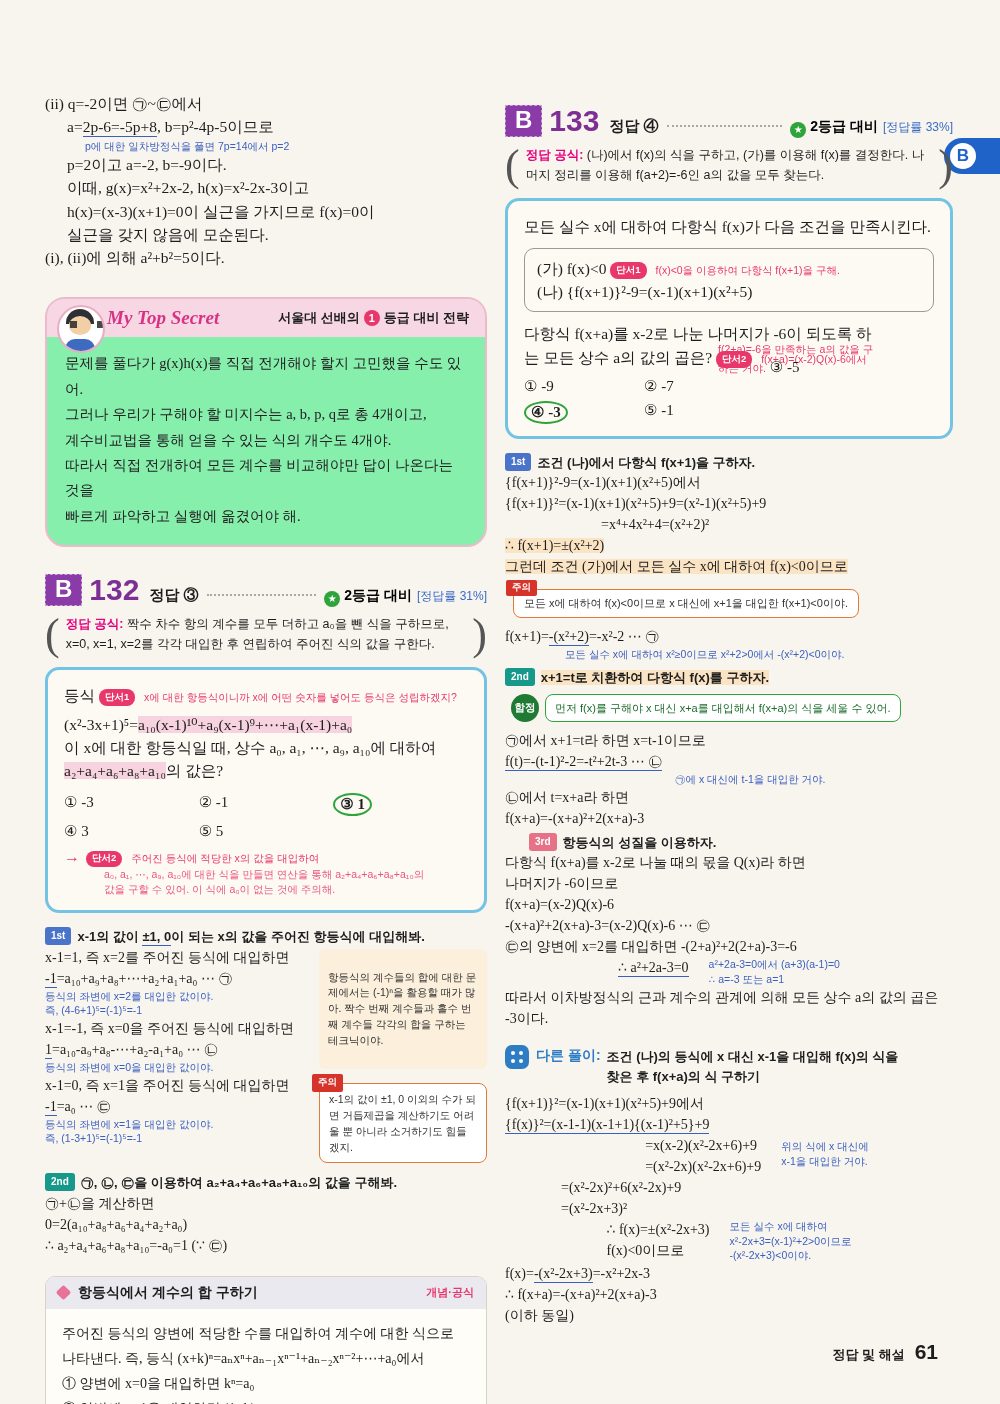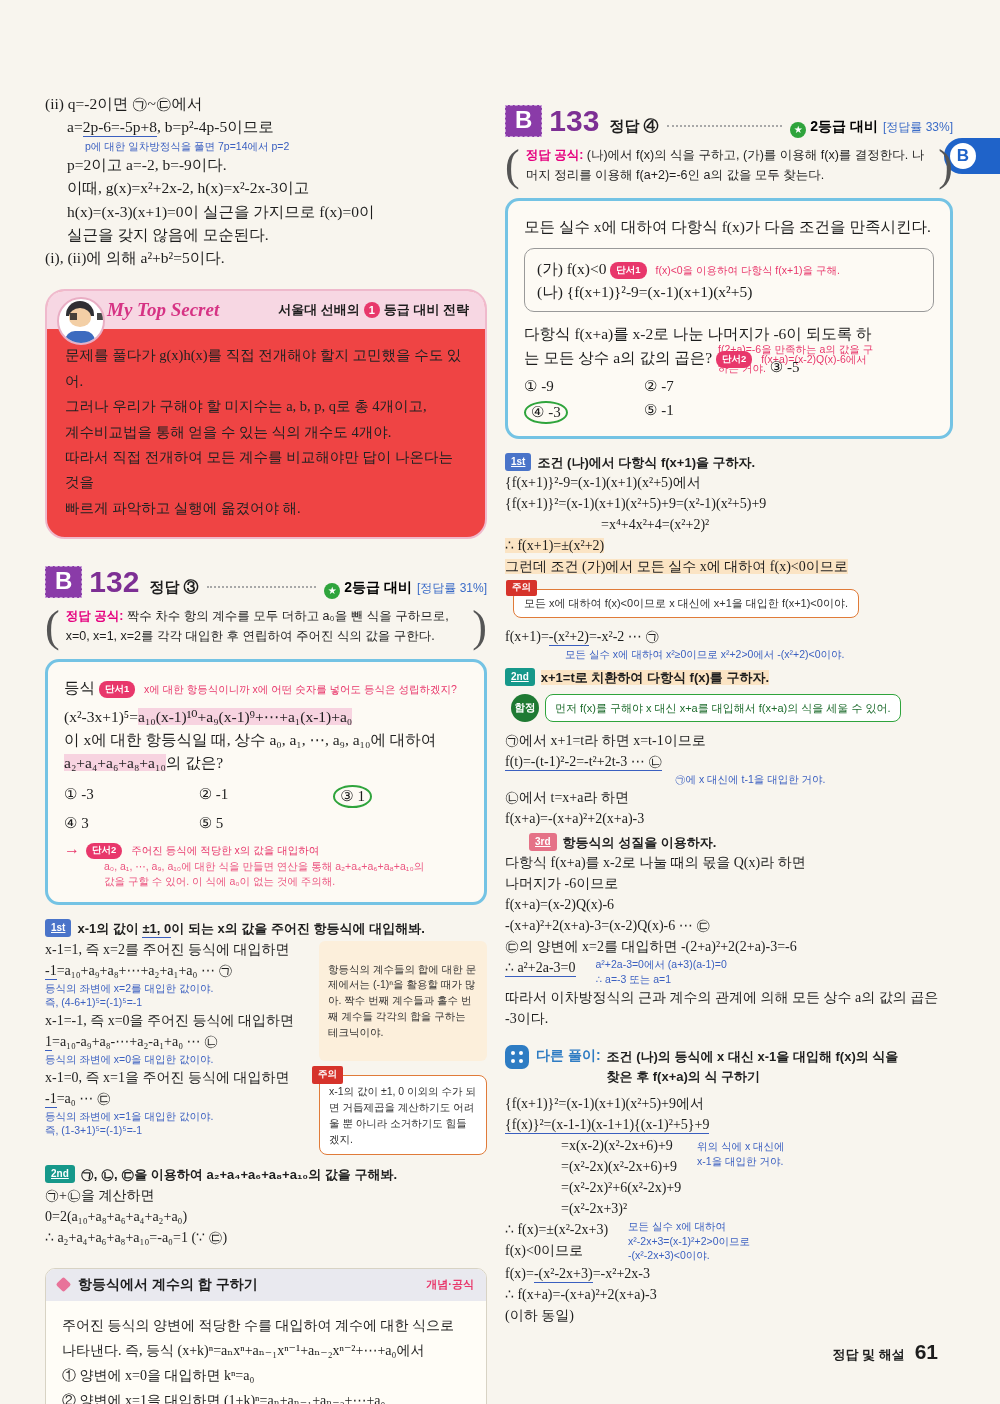--- a/index.html
+++ b/index.html
@@ -15,21 +15,21 @@
   .eqind{padding-left:96px;}
   .eqind2{padding-left:56px;}
   .sb{font-family:"Liberation Sans","DejaVu Sans",sans-serif;}
   .note-blue{font-family:"Liberation Sans","DejaVu Sans",sans-serif;color:#3a5fc0;
              font-size:10.5px;line-height:1.4;}
   .u-blue{border-bottom:1.5px solid #3a5fc0;padding-bottom:1px;}
   .hl{background:#f7d3e0;}
   .hl-peach{background:#fbe4c4;}
   .prelines{white-space:pre-line;}
   .step{display:inline-block;font-family:"Liberation Sans",sans-serif;font-size:10px;
-        font-weight:bold;color:#fff;padding:1px 6px 2px;border-radius:3px;margin-right:6px;vertical-align:2px;text-decoration:underline;}
+        font-weight:bold;color:#fff;padding:1px 6px 2px;border-radius:3px;margin-right:6px;vertical-align:2px;}
   .step-1{background:#4a74c9;}.step-2{background:#16988a;}.step-3{background:#e57287;margin-left:24px;}
   .clue{display:inline-block;background:#e8376b;color:#fff;font-family:"Liberation Sans",sans-serif;
         font-size:9.5px;font-weight:bold;padding:1px 6px 2px;border-radius:8px;margin-right:5px;vertical-align:1px;}
   .pink-note{font-family:"Liberation Sans",sans-serif;color:#e8376b;font-size:10.5px;line-height:1.5;}
   .hdr{display:flex;align-items:baseline;margin:0 0 8px;}
   .bbadge{background:#8a3ba8;color:#fff;font-family:"Liberation Sans",sans-serif;font-weight:bold;
           font-size:24px;padding:0 9px 2px;border:1px dashed #c9a0d8;margin-right:7px;align-self:center;}
   .num{font-size:30px;font-weight:bold;color:#7d2f94;font-family:"Liberation Sans",sans-serif;margin-right:10px;}
   .ansr{font-size:15px;font-weight:bold;font-family:"Liberation Sans",sans-serif;}
   .leader{flex:1;border-bottom:2px dotted #a8a8a8;margin:0 8px;transform:translateY(-4px);}
@@ -38,22 +38,22 @@
   .grade{color:#000000;font-weight:bold;font-family:"Liberation Sans",sans-serif;font-size:14px;}
   .rate{color:#3a6bc7;font-family:"Liberation Sans",sans-serif;font-size:12px;margin-left:5px;}
   .fbox{display:flex;align-items:center;margin:2px 0 12px;}
   .paren{font-size:44px;color:#555;line-height:0.9;font-weight:normal;}
   .fbox-text{font-family:"Liberation Sans",sans-serif;font-size:12.5px;line-height:1.55;padding:0 6px;}
   .magenta{color:#e5007f;font-weight:bold;}
   .pbox{border:3px solid #74c3e4;border-radius:14px;background:#fdfaf4;padding:14px 16px 12px;margin-bottom:14px;}
   .inner-box{border:1.5px solid #999;border-radius:10px;padding:8px 12px;margin:10px 0;background:#fdfaf4;}
   .choices{display:grid;grid-template-columns:1fr 1fr 1fr;font-size:15px;margin-top:10px;row-gap:6px;}
   .choices2{display:grid;grid-template-columns:1fr 1fr;width:240px;font-size:15px;margin-top:8px;row-gap:6px;}
-  .ans-circle{border:2px solid #2fa43c;border-radius:50%;padding:0 5px 1px;display:inline-block;}
-  .secret{border:2px solid #efb9cc;border-radius:20px;background:#ef4444;margin:20px 0 26px;position:relative;}
+  .ans-circle{border:2px solid #2fa43c;border-radius:50%;padding:0 5px 1px;display:inline-block;font-weight:bold;}
+  .secret{border:2px solid #efb9cc;border-radius:20px;background:#86efac;margin:28px 0 26px;position:relative;}
   .secret-head{background:#f7d7e3;border-radius:17px 17px 0 0;display:flex;align-items:center;
                padding:8px 16px 8px 60px;}
   .secret-title{font-style:italic;font-weight:bold;color:#d63384;font-size:19px;}
   .secret-right{margin-left:auto;font-family:"Liberation Sans",sans-serif;font-weight:bold;font-size:13px;
                 display:flex;align-items:center;gap:4px;}
   .s-badge{display:inline-flex;width:16px;height:16px;border-radius:50%;background:#e8376b;color:#fff;
            font-size:11px;align-items:center;justify-content:center;}
   .secret-body{padding:14px 18px 16px;font-size:14.5px;line-height:1.75;color:#222;}
   .avatar{position:absolute;left:10px;top:6px;width:44px;height:44px;border-radius:50%;background:#fff;
           border:2px solid #e9aec4;overflow:hidden;}
@@ -85,21 +85,21 @@
               align-items:center;justify-content:center;margin-right:6px;}
   .trapbox{border:1.5px solid #2fa43c;border-radius:8px;background:#fff;padding:5px 9px;
            font-family:"Liberation Sans",sans-serif;font-size:11px;color:#1d6b2c;line-height:1.5;}
   .other-head{display:flex;align-items:flex-start;margin:16px 0 6px;}
   .othericon{flex:0 0 auto;width:24px;height:24px;border-radius:7px;background:#2e7cc3;position:relative;margin-right:7px;}
   .othericon::after{content:"";position:absolute;width:4px;height:4px;border-radius:50%;background:#fff;
            top:6px;left:6px;box-shadow:8px 0 0 #fff,0 8px 0 #fff,8px 8px 0 #fff;}
   .otherlabel{color:#2e7cc3;font-weight:bold;font-family:"Liberation Sans",sans-serif;font-size:14px;
               margin-right:6px;white-space:nowrap;padding-top:2px;}
   .othertitle{font-weight:bold;font-family:"Liberation Sans",sans-serif;font-size:13px;line-height:1.55;padding-top:2px;}
-  .flexrow{display:flex;align-items:flex-start;gap:20px;}
+  .flexrow{display:flex;align-items:flex-start;gap:20px;justify-content:center;}
   .sidetab{position:absolute;right:0;top:138px;width:56px;height:36px;background:#1f63c9;
            border-radius:18px 0 0 18px;display:flex;align-items:center;padding-left:6px;box-sizing:border-box;}
   .sidetab-circle{width:26px;height:26px;background:#fff;border-radius:50%;color:#1f63c9;font-weight:bold;
            font-size:17px;font-family:"Liberation Sans",sans-serif;display:flex;align-items:center;justify-content:center;}
   .footer{position:absolute;right:62px;bottom:40px;font-family:"Liberation Sans",sans-serif;
           font-size:13px;font-weight:bold;display:flex;align-items:baseline;gap:10px;}
   .footer .pg{font-size:21px;}
   .q-wrap{position:relative;}
   .clue2-block{position:absolute;right:-4px;top:20px;width:220px;}
   .arrow-red{color:#e8376b;font-weight:bold;margin-right:2px;}

